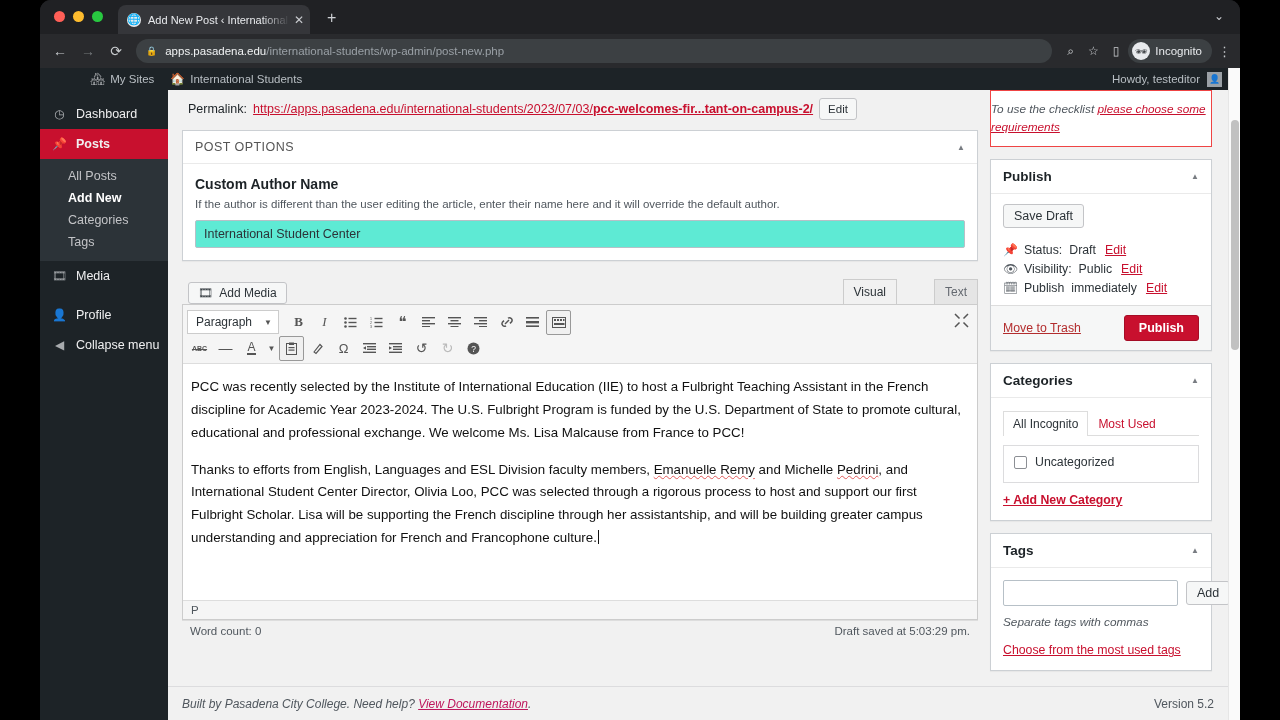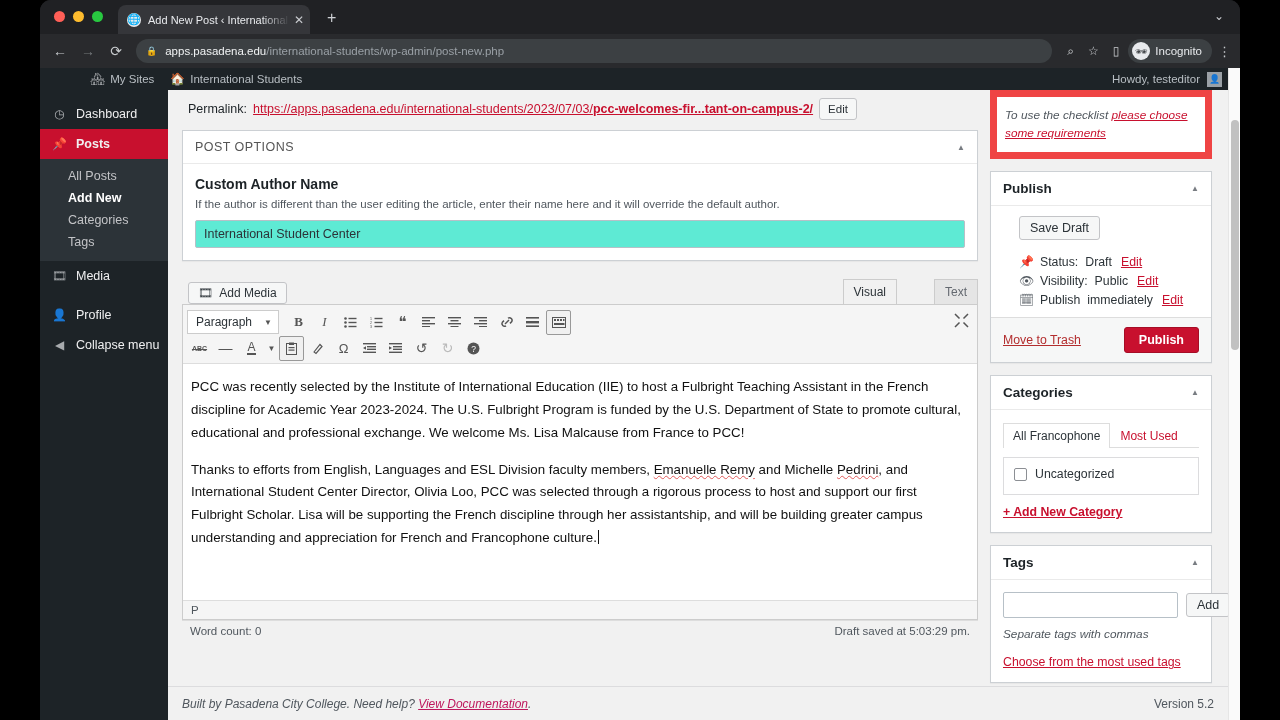--- a/index.html
+++ b/index.html
@@ -233,26 +233,26 @@
     padding: 3px 8px; font-size: 11.5px; color: #50575e;
   }
   .status-bar {
     border-top: 1px solid #ddd; background: #f1f1f1;
     padding: 4px 8px; font-size: 11.5px; color: #50575e;
     display: flex; justify-content: space-between;
   }
 
   
   .notice-box {
-    background: #fff; border: 7px solid #ef4444; padding: 10px 8px;
+    background: #fff; border: 1px solid #ef4444; padding: 10px 0;
     margin-bottom: 12px; font-size: 11.8px; line-height: 1.5;
     color: #50575e; font-style: italic;
   }
   .notice-box a { color: #c8102e; text-decoration: underline; }
-  .pub-actions { padding: 10px 28px; }
+  .pub-actions { padding: 10px 12px; }
   .btn-secondary {
     background: #f6f7f7; border: 1px solid #c3c4c7; border-radius: 3px;
     font-size: 12.5px; color: #2c3338; padding: 4px 10px;
   }
   .misc-row {
     display: flex; align-items: center; gap: 7px; font-size: 12.3px;
     color: #2c3338; padding: 5px 0 0 0;
   }
   .misc-row .mglyph { width: 14px; text-align: center; color: #50575e; font-size: 12px; }
   .misc-row b { font-weight: 400; }
@@ -637,21 +637,21 @@
           </div>
         </div>
 
         <div class="postbox">
           <div class="postbox-head">
             <span class="ptitle bold">Categories</span>
             <span class="toggle-caret">▲</span>
           </div>
           <div class="postbox-inner">
             <div class="cat-tabs">
-              <div class="cat-tab active">All Francophone</div>
+              <div class="cat-tab active">All Incognito</div>
               <div class="cat-tab">Most Used</div>
             </div>
             <div class="cat-list">
               <label class="cat-item">
                 <span class="cbox"></span>
                 <span>Uncategorized</span>
               </label>
             </div>
             <a href="#" class="addcat-link">+ Add New Category</a>
           </div>

